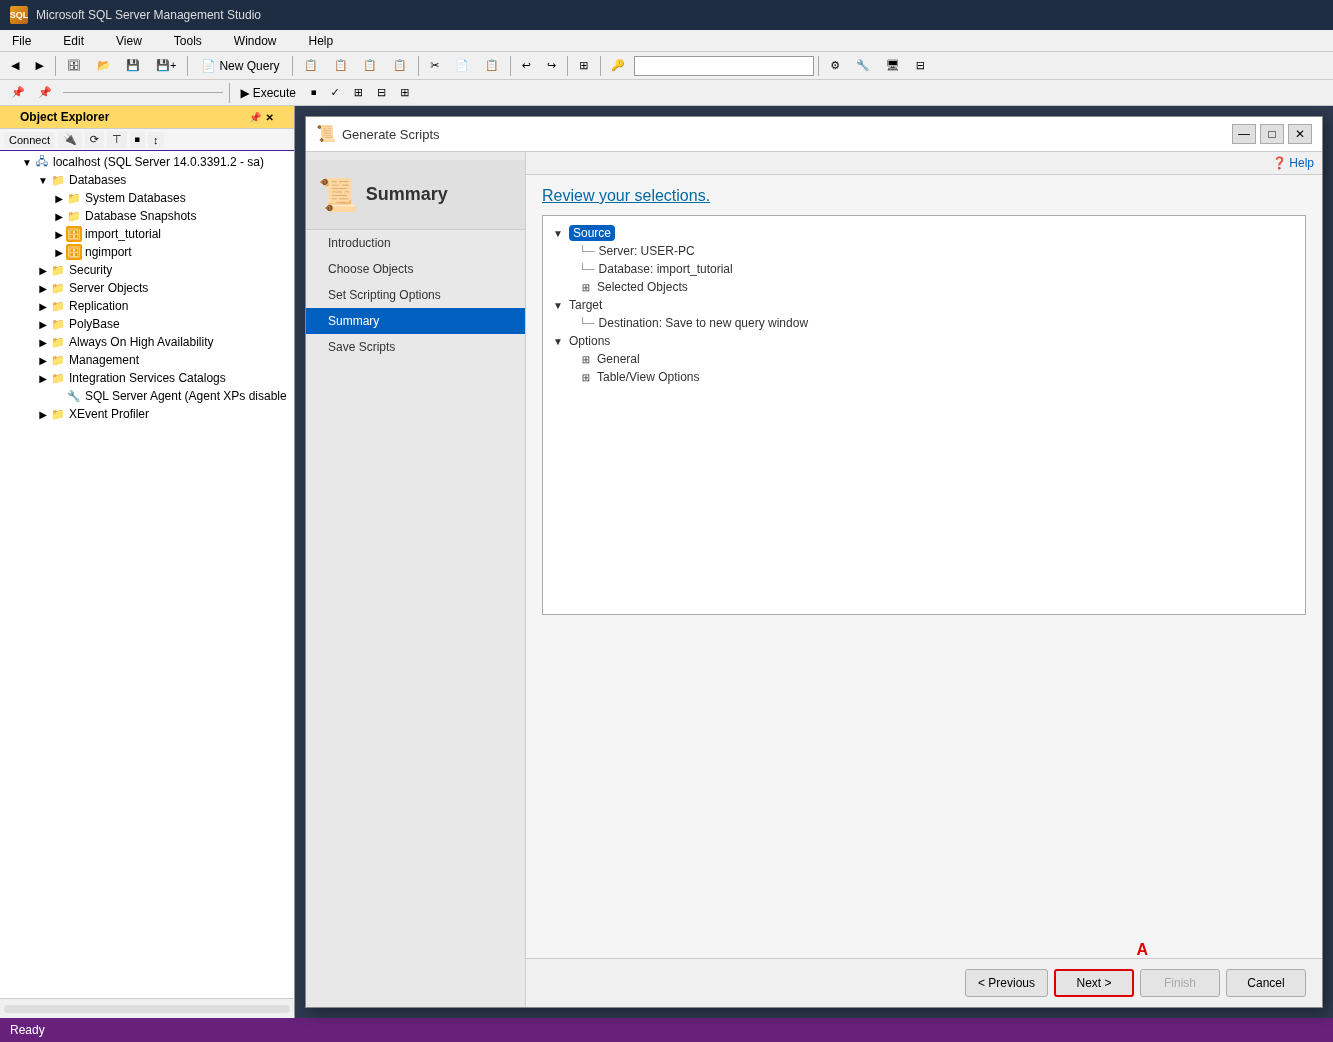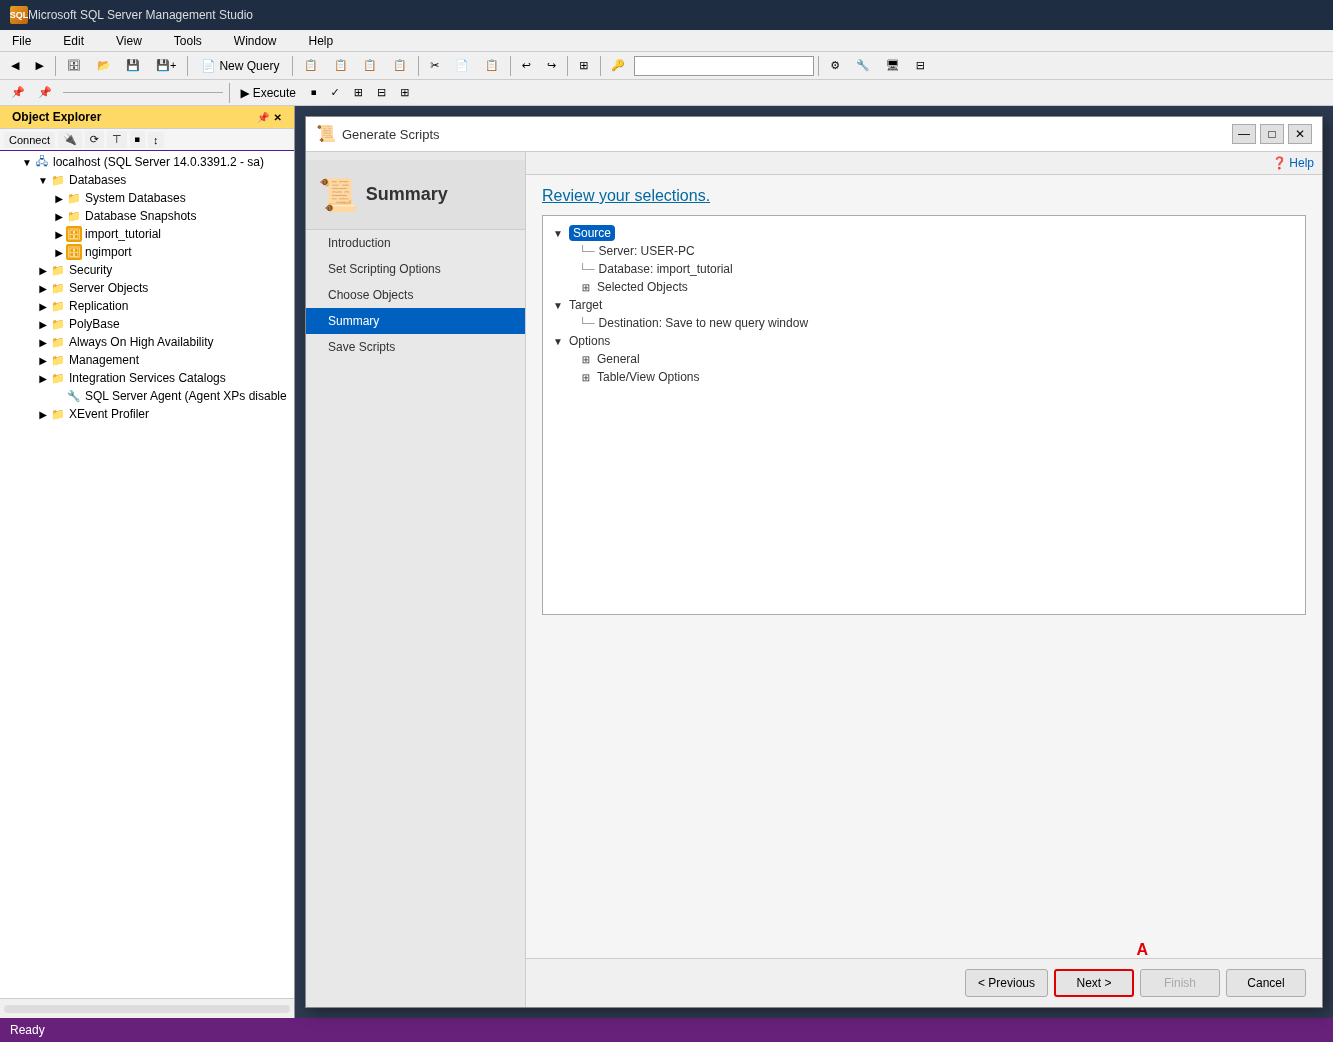--- a/index.html
+++ b/index.html
@@ -14,20 +14,21 @@
     }
 
     
     .title-bar {
       background: #1e2d42;
       color: #ccc;
       height: 30px;
       display: flex;
       align-items: center;
       padding: 0 10px;
+      gap: 8px;
     }
     .title-bar .app-icon {
       width: 18px;
       height: 18px;
       background: linear-gradient(135deg, #e8a020, #c06010);
       border-radius: 2px;
       display: flex; align-items: center; justify-content: center;
       font-size: 9px; color: white; font-weight: bold;
     }
     .title-bar .title-text {
@@ -111,21 +112,21 @@
     
     .object-explorer {
       width: 295px;
       background: #fff;
       border-right: 1px solid #999;
       display: flex;
       flex-direction: column;
     }
     .oe-header {
       background: #ffd966;
-      padding: 4px 12px;
+      padding: 4px 20px;
       font-size: 12px;
       font-weight: bold;
       display: flex;
       align-items: center;
       justify-content: space-between;
       border-bottom: 1px solid #ccc;
     }
     .oe-toolbar {
       background: #f5f5f5;
       padding: 2px 4px;
@@ -600,22 +601,22 @@
 
       <div class="dialog-body">
 
         <div class="wizard-nav">
 
           <div style="background:#e0e0e0; padding:10px 12px; display:flex; align-items:center; gap:8px; border-bottom:1px solid #ccc; min-height:70px;">
             <span style="font-size:32px;color:#888;">📜</span>
             <span style="font-size:18px;font-weight:bold;color:#333;">Summary</span>
           </div>
           <div class="wizard-nav-item">Introduction</div>
+          <div class="wizard-nav-item">Choose Objects</div>
           <div class="wizard-nav-item">Set Scripting Options</div>
-          <div class="wizard-nav-item">Choose Objects</div>
           <div class="wizard-nav-item active">Summary</div>
           <div class="wizard-nav-item">Save Scripts</div>
         </div>
 
         <div class="wizard-content">
 
           <div class="help-area">
             <span class="help-link">
               ❓ <span>Help</span>
             </span>

